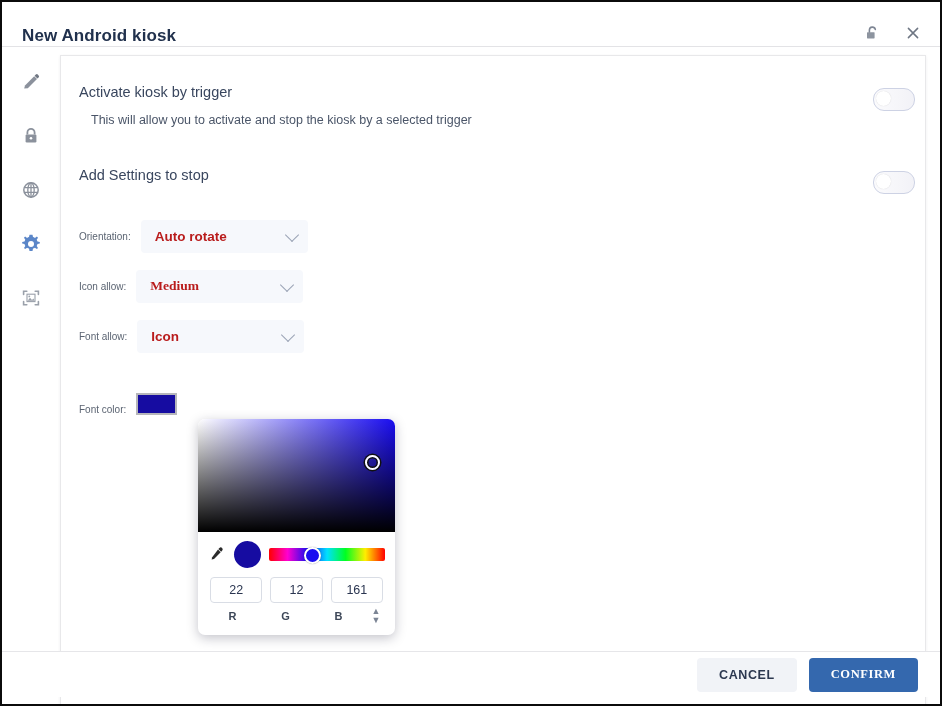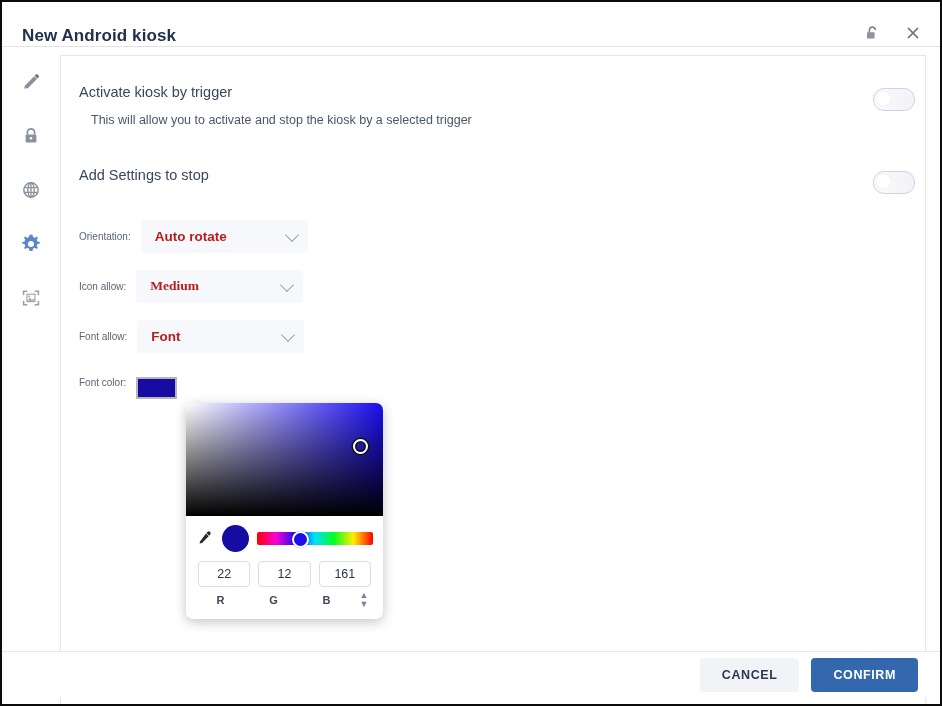--- a/index.html
+++ b/index.html
@@ -184,36 +184,36 @@
   }
 
   
   .sel-orientation { width: 167px; }
   .sel-iconsize    { width: 167px; font-family: Liberation Serif, serif; }
   .sel-fontsize    { width: 167px; }
 
   
   .color-row {
     display: flex;
-    align-items: flex-start;
-    margin-top: 24px;
+    align-items: flex-end;
+    margin-top: 40px;
     position: relative;
   }
   .swatch-btn {
     width: 41px;
     height: 22px;
     box-sizing: border-box;
     border: 2px solid #b6b6bb;
     background: #160ca1;
     cursor: pointer;
   }
 
   .picker-pop {
     position: absolute;
-    left: 107px;
+    left: 119px;
     top: 26px;
     width: 197px;
     background: #ffffff;
     border-radius: 7px;
     box-shadow: 0 3px 12px rgba(25,25,50,0.26);
     overflow: hidden;
     z-index: 20;
   }
   .sat-area {
     position: relative;
@@ -347,20 +347,21 @@
     height: 34px;
     cursor: pointer;
   }
   .btn-cancel {
     background: #f1f3f7;
     color: #2c3850;
   }
   .btn-confirm {
     background: #3468ae;
     color: #ffffff;
+    font-family: Liberation Serif, serif;
   }
 </style>
 </head>
 <body>
 
 <div class="screen">
 
   <div class="dialog-header">
     <div class="dialog-title">New Android kiosk</div>
     <div class="header-actions">
@@ -461,21 +462,21 @@
           <div class="field-label">Icon allow:</div>
           <div class="select-box sel-iconsize">
             <span class="select-value">Medium</span>
             <span class="chev"></span>
           </div>
         </div>
 
         <div class="field-row">
           <div class="field-label">Font allow:</div>
           <div class="select-box sel-fontsize">
-            <span class="select-value">Font</span>
+            <span class="select-value">Icon</span>
             <span class="chev"></span>
           </div>
         </div>
 
         <div class="color-row">
           <div class="field-label">Font color:</div>
           <div class="swatch-btn"></div>
 
           <div class="picker-pop">
 

